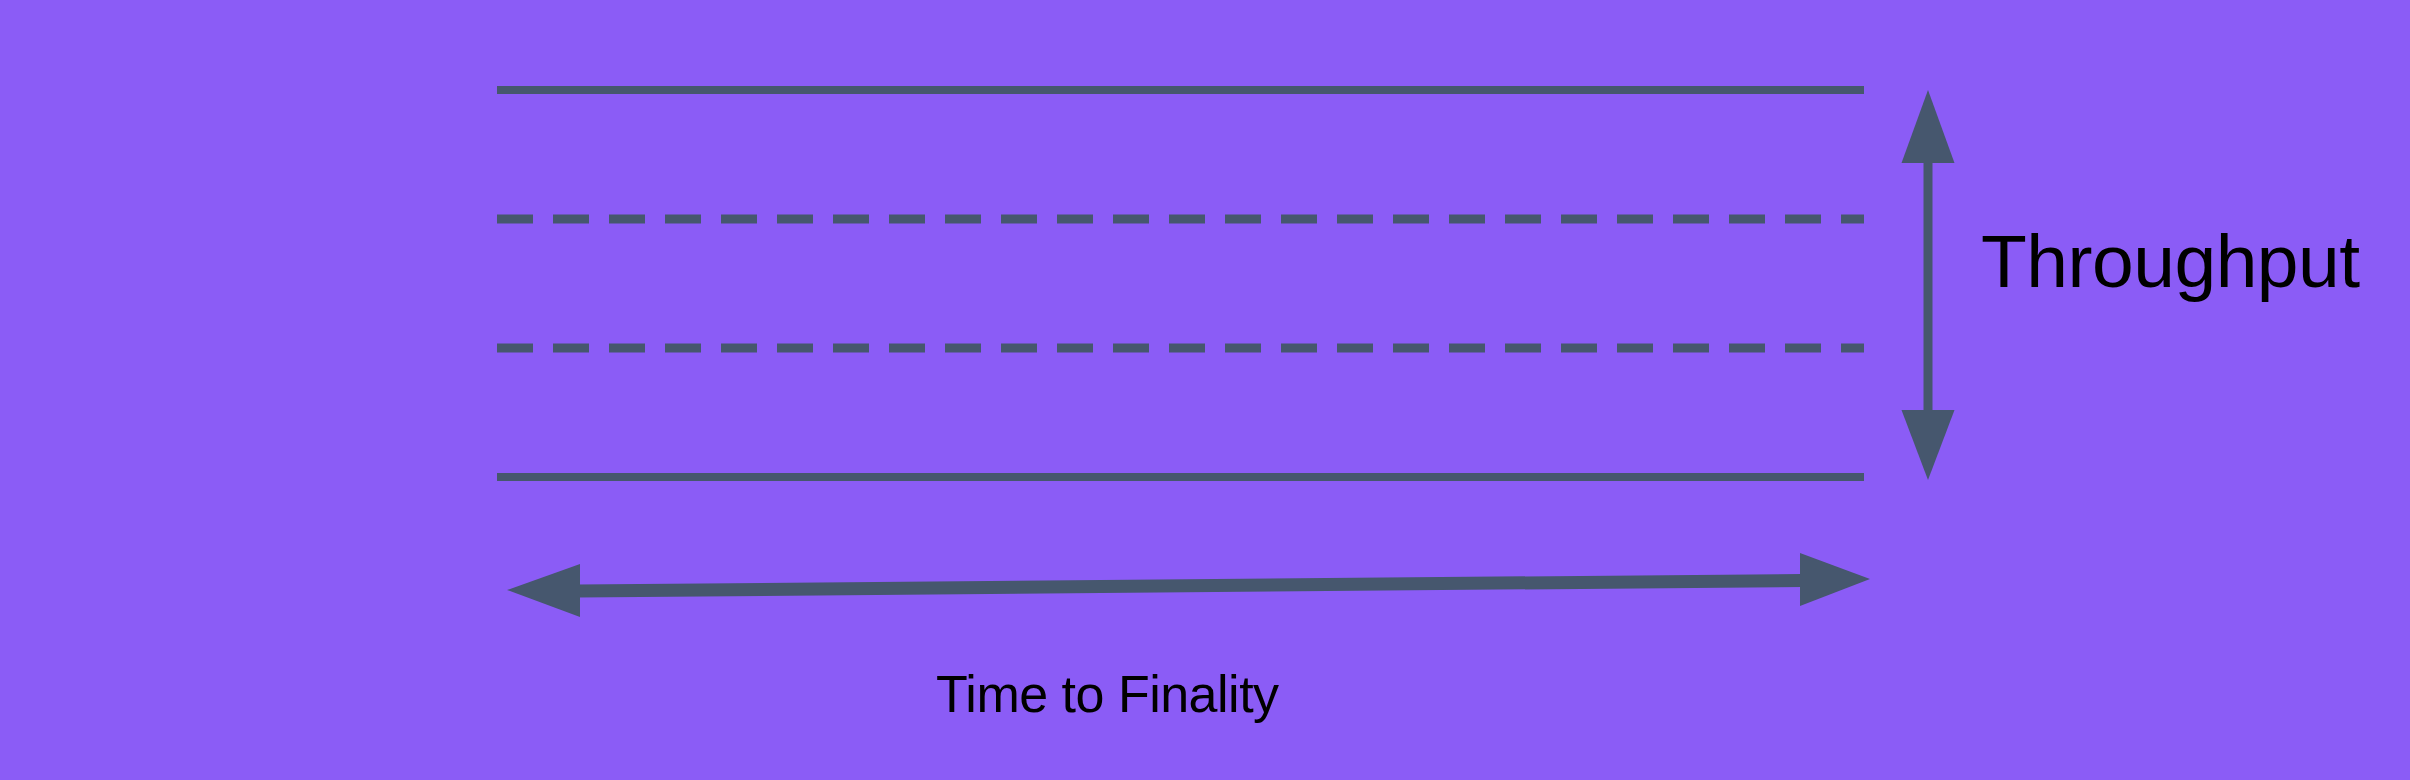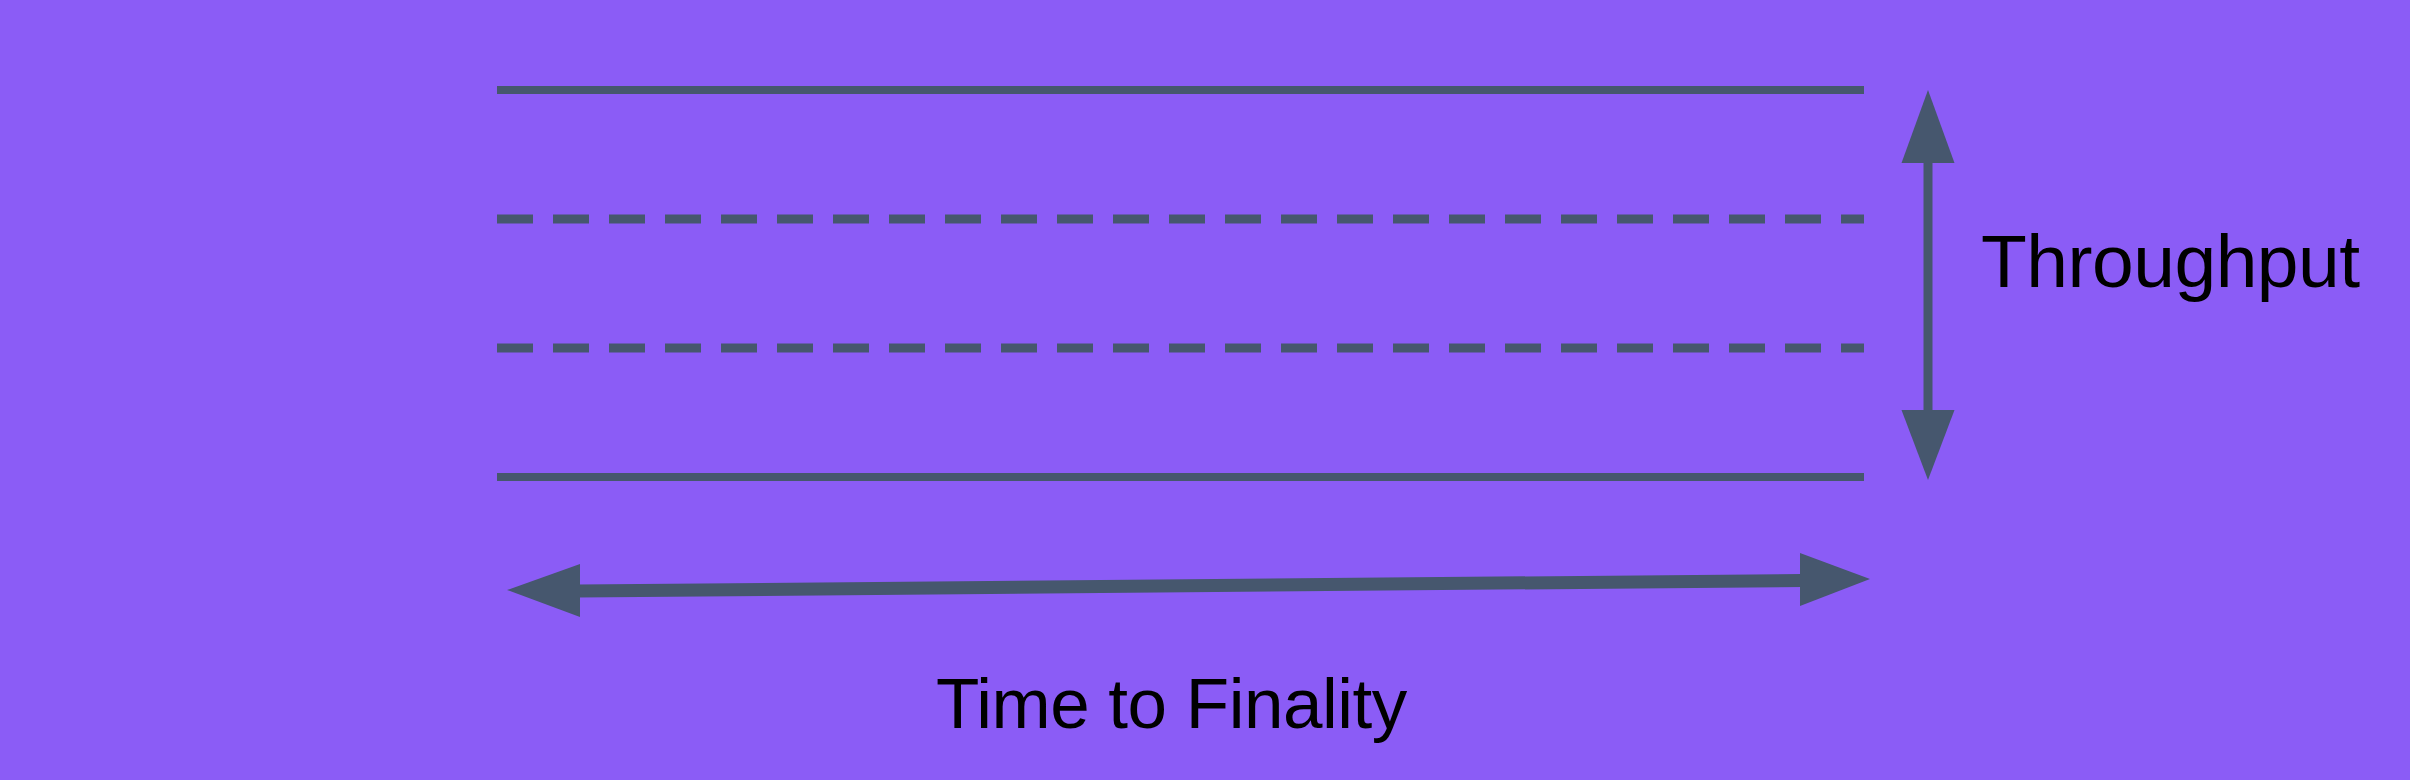--- a/index.html
+++ b/index.html
@@ -33,21 +33,21 @@
   }
   #throughput-label {
     left: 1981px;
     top: 224px;
     font-size: 75px;
     letter-spacing: -0.5px;
   }
   #time-to-finality-label {
     left: 936px;
     top: 668px;
-    font-size: 71px;
+    font-size: 52px;
     letter-spacing: -0.5px;
   }
 </style>
 </head>
 <body>
 
 <div id="canvas">
 
   <svg width="2410" height="780" viewBox="0 0 2410 780" xmlns="http://www.w3.org/2000/svg">
 

